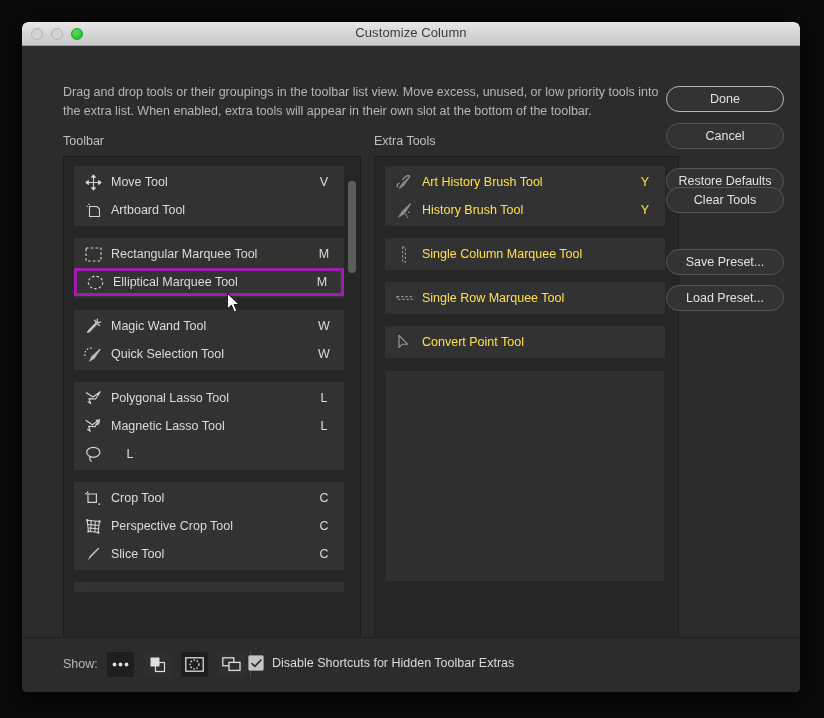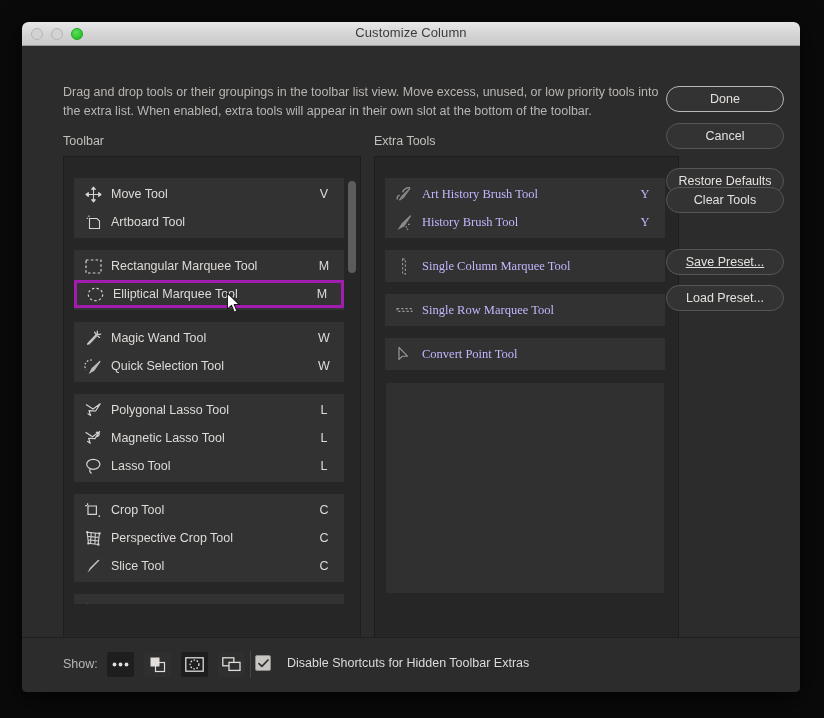--- a/index.html
+++ b/index.html
@@ -97,21 +97,21 @@
     background: #262626;
     border: 1px solid #1d1d1d;
     box-sizing: border-box;
     overflow: hidden;
   }
   #panel-toolbar { left: 41px;  width: 298px; height: 502px; }
   #panel-extra   { left: 352px; width: 305px; height: 502px; }
 
   .panel-inner {
     position: absolute;
-    left: 0; top: 12px;
+    left: 0; top: 0;
     width: 100%;
   }
 
   .group {
     background: #323232;
     margin: 0 10px 12px 10px;
     padding: 2px 0;
   }
   #panel-toolbar .group { margin: 0 16px 12px 10px; }
   #panel-toolbar .panel-inner { padding-top: 9px; }
@@ -141,21 +141,21 @@
     white-space: nowrap;
   }
   .tool-row .tkey {
     width: 38px;
     text-align: center;
     font-size: 12.5px;
     color: #dedbd8;
   }
   
   .dim .ticon { color: #9d9a97; }
-  .dim .tname, .dim .tkey { color: #c4b5fd; font-family: Liberation Serif, serif; }
+  .dim .tname, .dim .tkey { color: #fde047; }
 
   .tool-row.selected {
     border: 3px solid #a21caf;
     background: #333333;
   }
 
   
   .clipped {
     height: 6px;
     overflow: hidden;
@@ -207,21 +207,21 @@
     box-sizing: border-box;
     cursor: default;
   }
   .rbtn.default {
     border-color: #b9b6b3;
   }
   #btn-done     { top: 40px; }
   #btn-cancel   { top: 77px; }
   #btn-restore  { top: 122px; }
   #btn-clear    { top: 141px; }
-  #btn-save     { top: 203px; text-decoration: underline; }
+  #btn-save     { top: 203px; }
   #btn-load     { top: 239px; }
 
   
   #bottombar {
     position: absolute;
     left: 0;
     bottom: 0;
     width: 100%;
     height: 55px;
     background: #2c2c2c;
@@ -255,25 +255,25 @@
     position: absolute;
     left: 228px;
     top: 13px;
     width: 1px;
     height: 27px;
     background: #454545;
   }
 
   #chk-wrap {
     position: absolute;
-    left: 233px;
+    left: 226px;
     top: 17px;
     display: flex;
     align-items: center;
-    gap: 16px;
+    gap: 8px;
   }
   #chk-box {
     width: 14px;
     height: 14px;
     background: #c8c6c3;
     border: 1px solid #8e8c89;
     border-radius: 2px;
     display: flex;
     align-items: center;
     justify-content: center;
@@ -417,21 +417,20 @@
             </div>
             <div class="tool-row">
               <span class="ticon">
                 <svg width="17" height="17" viewBox="0 0 17 17">
                   <g fill="none" stroke="currentColor" stroke-width="1.2">
                     <ellipse cx="8.3" cy="6.3" rx="6.6" ry="5"></ellipse>
                     <path d="M5.2 10.8 C4.4 12.6 5.2 14.6 6.6 15.4"></path>
                   </g>
                 </svg>
               </span>
-              <span class="tname">Lasso Tool</span>
               <span class="tkey">L</span>
             </div>
           </div>
           <div class="group">
             <div class="tool-row">
               <span class="ticon">
                 <svg width="18" height="17" viewBox="0 0 18 17">
                   <g fill="none" stroke="currentColor" stroke-width="1.2">
                     <path d="M3.6 1.2 V3 M1.2 3.6 H3"></path>
                     <path d="M4 3.6 V12.4 H12.8"></path>

